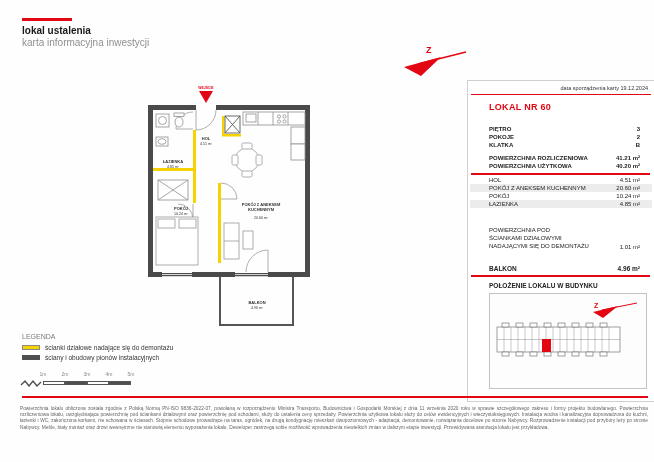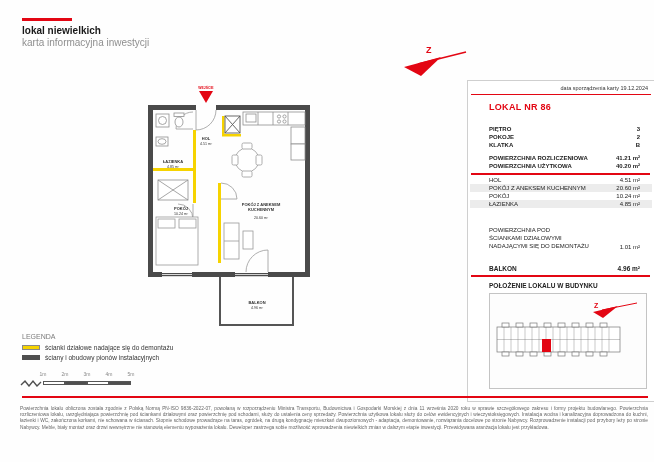--- a/index.html
+++ b/index.html
@@ -47,21 +47,21 @@
   #bottom-rule{left:22px;top:396px;width:626px;height:1.5px;background:#e30613;}
   #disclaimer{left:20px;top:406px;width:628px;font-size:4.8px;line-height:1.3;color:#666;text-align:justify;}
   svg text{font-family:"Liberation Sans",sans-serif;}
 </style>
 </head>
 <body>
 
 <div id="page">
 
   <div class="abs" id="brand-line"></div>
-  <div class="abs" id="brand-title">lokal niewielkich</div>
+  <div class="abs" id="brand-title">lokal ustalenia</div>
   <div class="abs" id="brand-sub">karta informacyjna inwestycji</div>
 
   <svg class="abs" id="compass" width="74" height="40" viewBox="0 0 74 40">
     <text x="30" y="13" font-size="9" font-weight="bold" fill="#e30613">Z</text>
     <line x1="22" y1="24" x2="70" y2="12" stroke="#e30613" stroke-width="1.5"></line>
     <polygon points="8,27 45,17 25,36" fill="#e30613"></polygon>
   </svg>
 
   <svg class="abs" id="plan" width="180" height="250" viewBox="0 0 180 250">
 
@@ -178,21 +178,21 @@
       <text x="121" y="126" font-size="4" font-weight="bold">KUCHENNYM</text>
       <text x="121" y="134" font-size="3.6">20.60 m²</text>
       <text x="117" y="219" font-size="4" font-weight="bold">BALKON</text>
       <text x="117" y="224" font-size="3.6">4.96 m²</text>
     </g>
   </svg>
 
   <div class="abs" id="panel">
     <div class="date">data sporządzenia karty 19.12.2024</div>
     <div class="date-rule"></div>
-    <div class="unit-title">LOKAL NR  86</div>
+    <div class="unit-title">LOKAL NR  60</div>
 
     <div class="prow bold" style="top:44px;">
       <span class="lbl">PIĘTRO</span>
       <span class="val">3</span>
     </div>
     <div class="prow bold" style="top:52px;">
       <span class="lbl">POKOJE</span>
       <span class="val">2</span>
     </div>
     <div class="prow bold" style="top:60px;">

